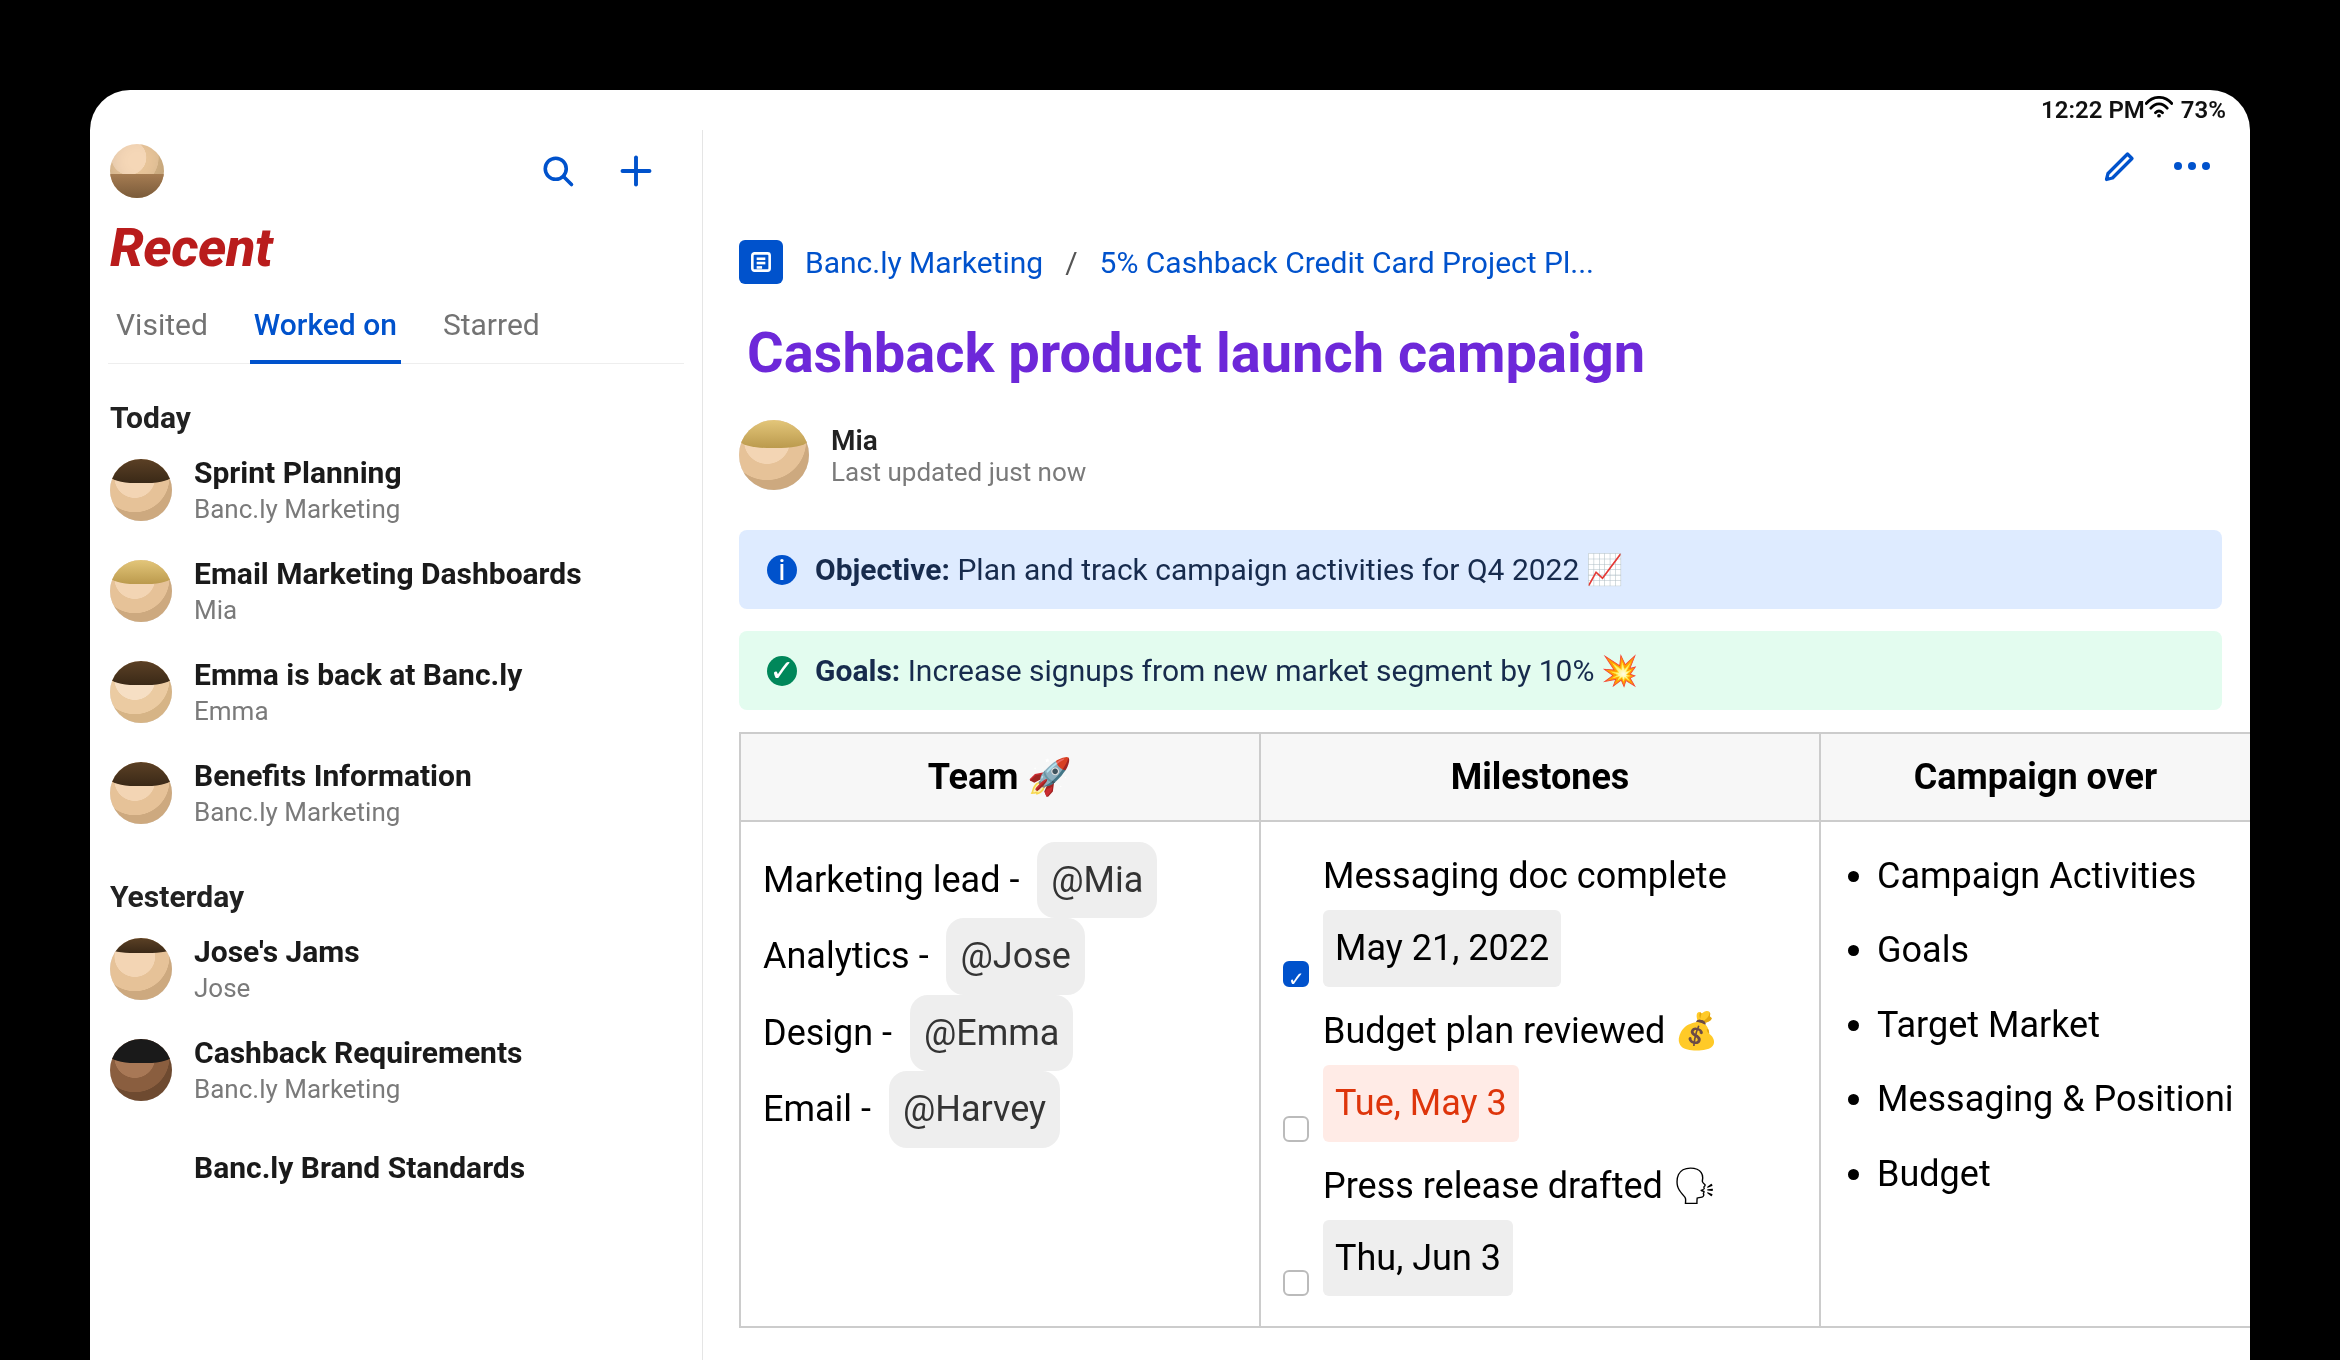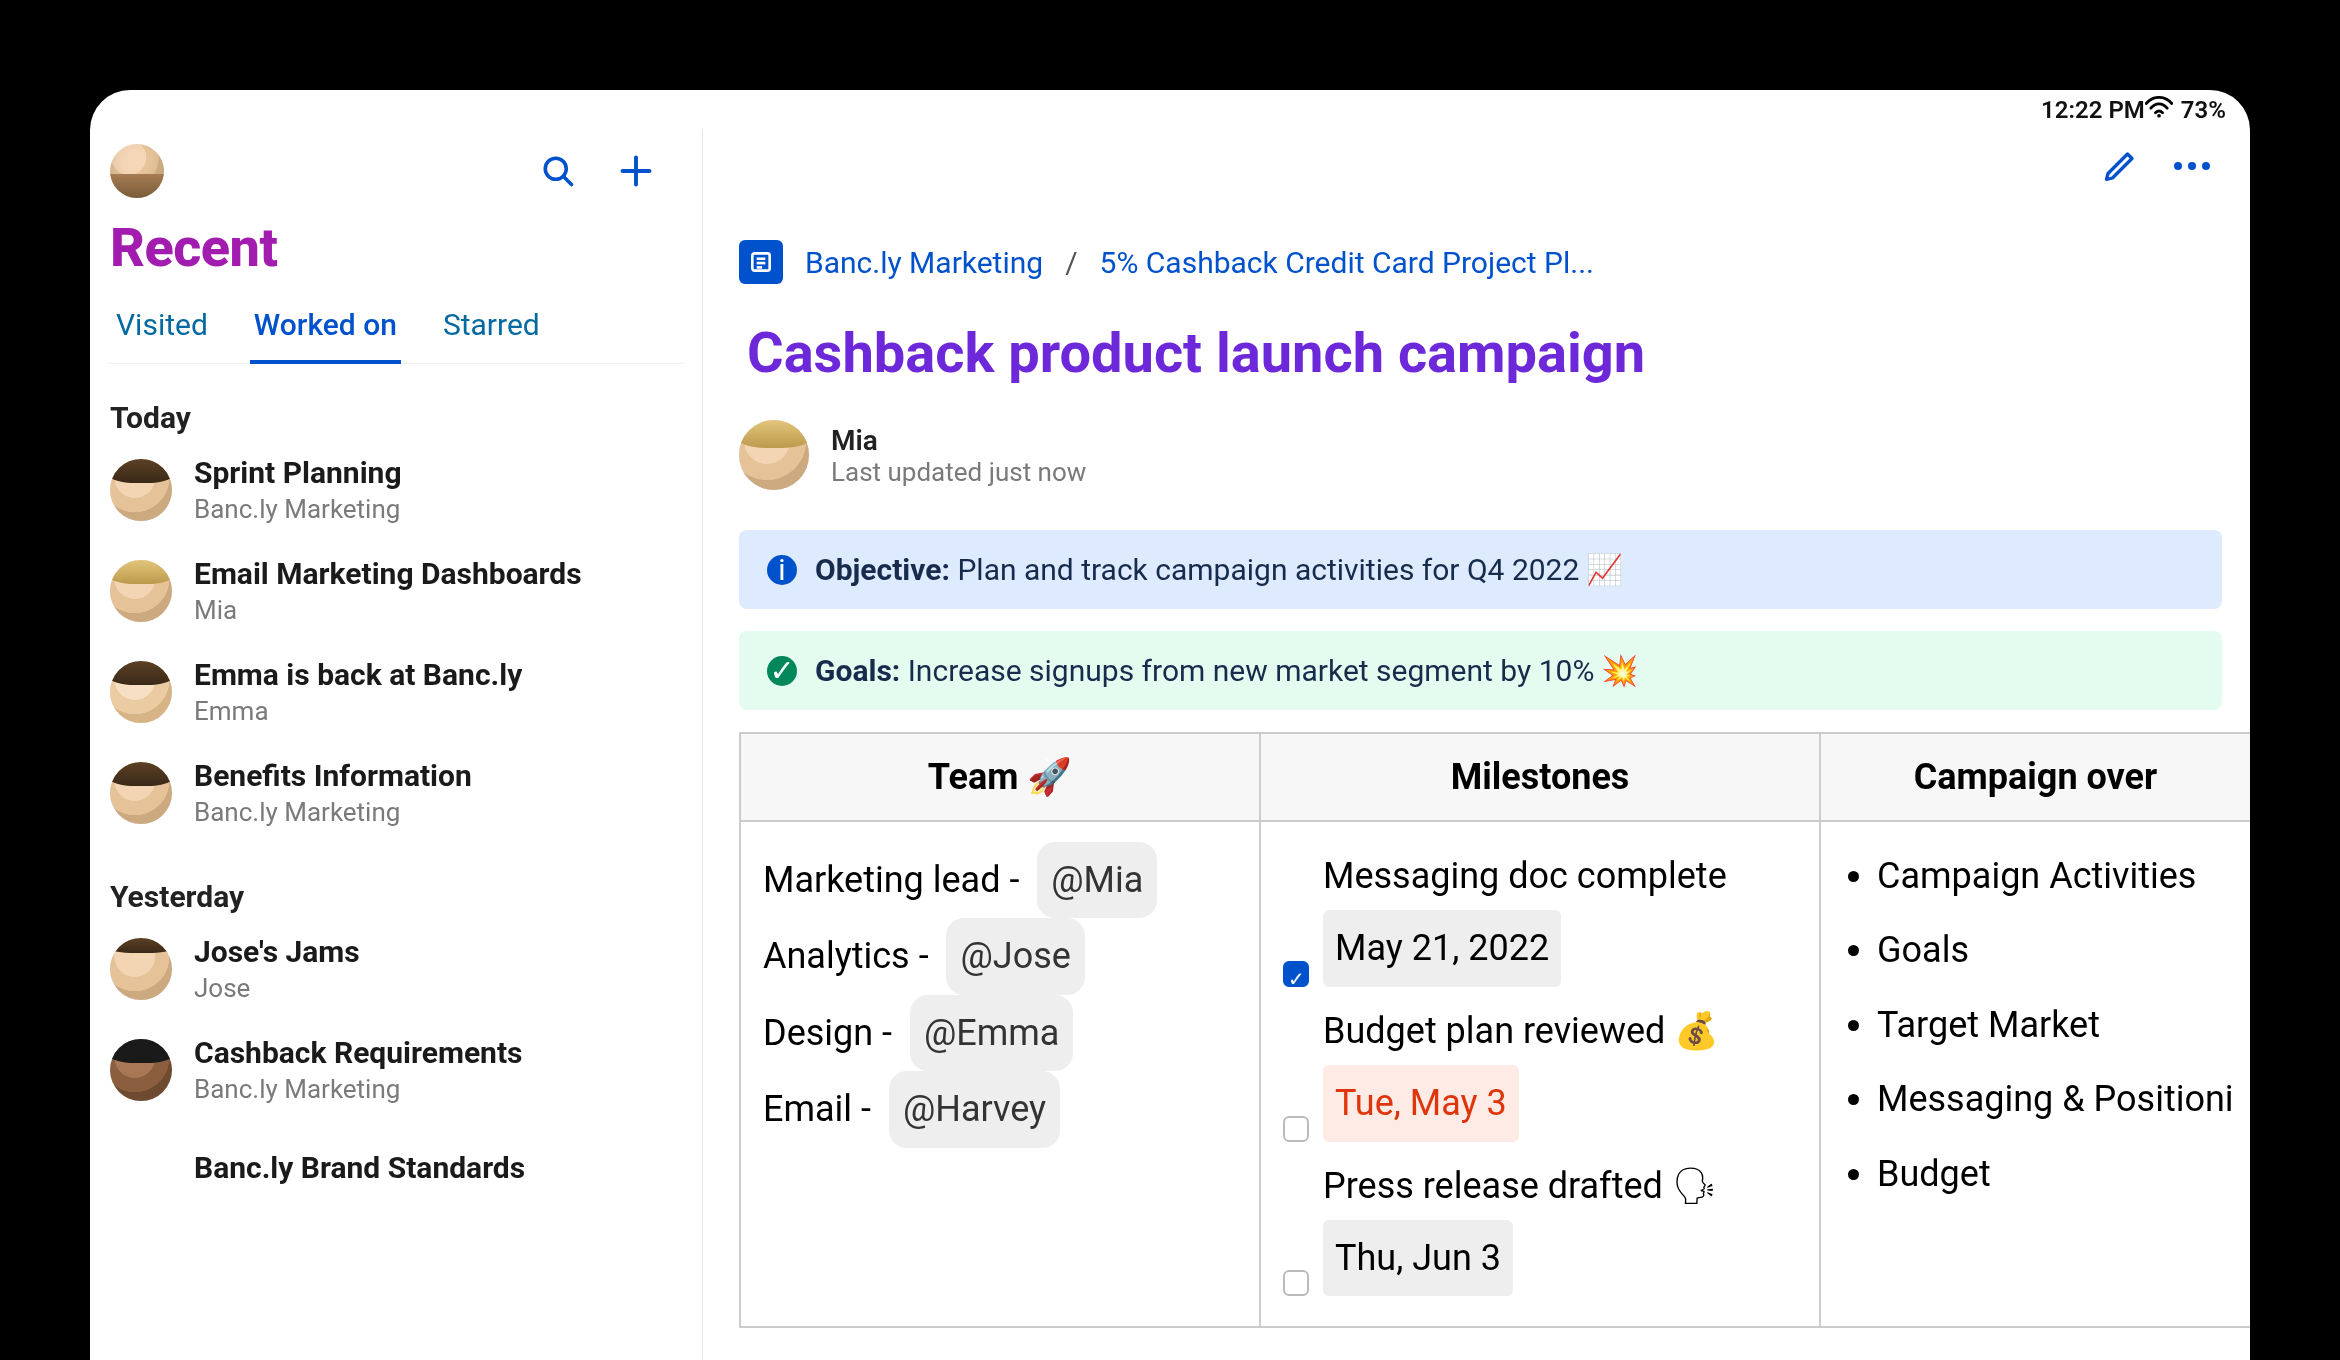--- a/index.html
+++ b/index.html
@@ -84,34 +84,35 @@
     background: linear-gradient(#a67c52,#7a5b3a);
   }
   .sidebar-actions { display: flex; gap: 34px; padding-right: 20px;}
   .icon-btn { width: 44px; height: 44px; display: flex; align-items:center; justify-content:center; color:#0052CC; cursor:pointer; }
   .icon-btn svg { width: 36px; height: 36px; stroke: #0052CC; }
 
   .section-title {
     font-size: 54px;
     font-weight: 800;
     letter-spacing: -0.5px;
-    color: #a21caf;
+    color: #b91c1c;
     padding: 4px 2px 18px 2px;
+    font-style: italic;
   }
 
   
   .tabs {
     display:flex; gap: 38px;
     border-bottom: 1px solid #eee;
     padding: 0 4px;
     margin-bottom: 22px;
   }
   .tab {
     font-size: 30px;
-    color:#0369a1;
+    color:#737373;
     padding: 10px 4px 18px 4px;
     cursor:pointer;
     border-bottom: 4px solid transparent;
     margin-bottom:-1px;
   }
   .tab.active { color:#0052CC; font-weight:500; border-bottom-color:#0052CC; }
 
   .group-label {
     font-size: 30px;
     font-weight: 700;

